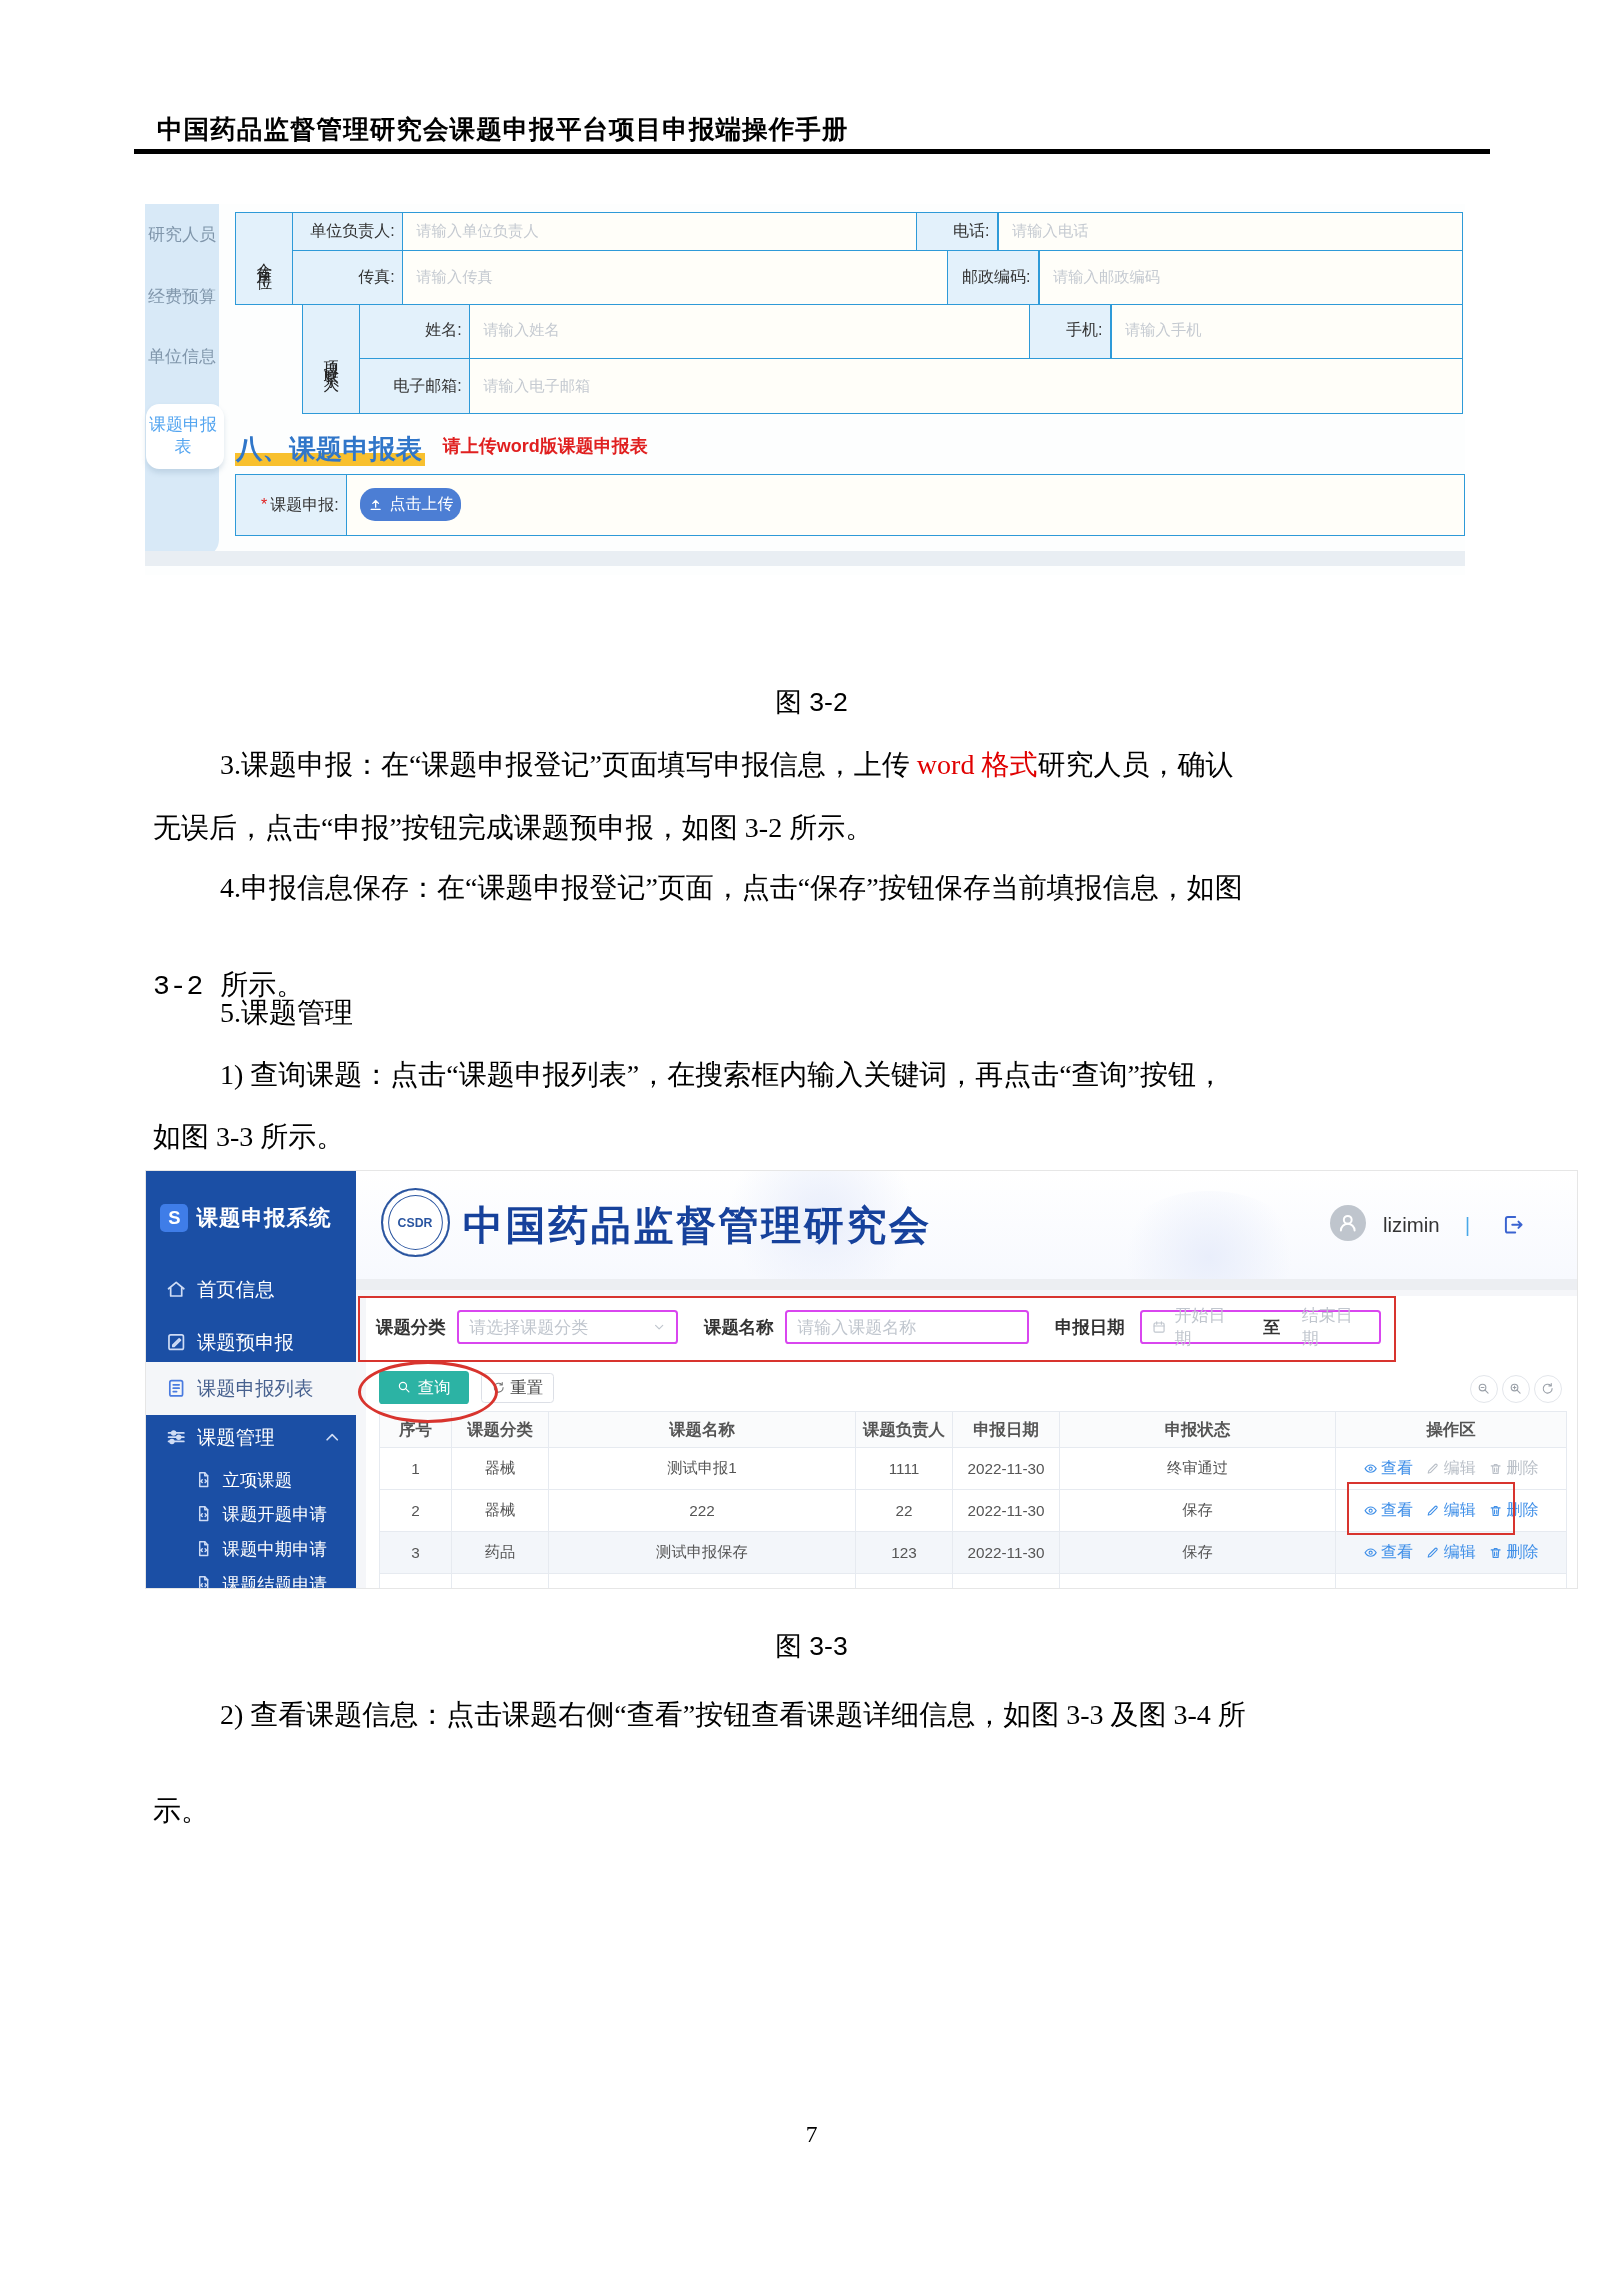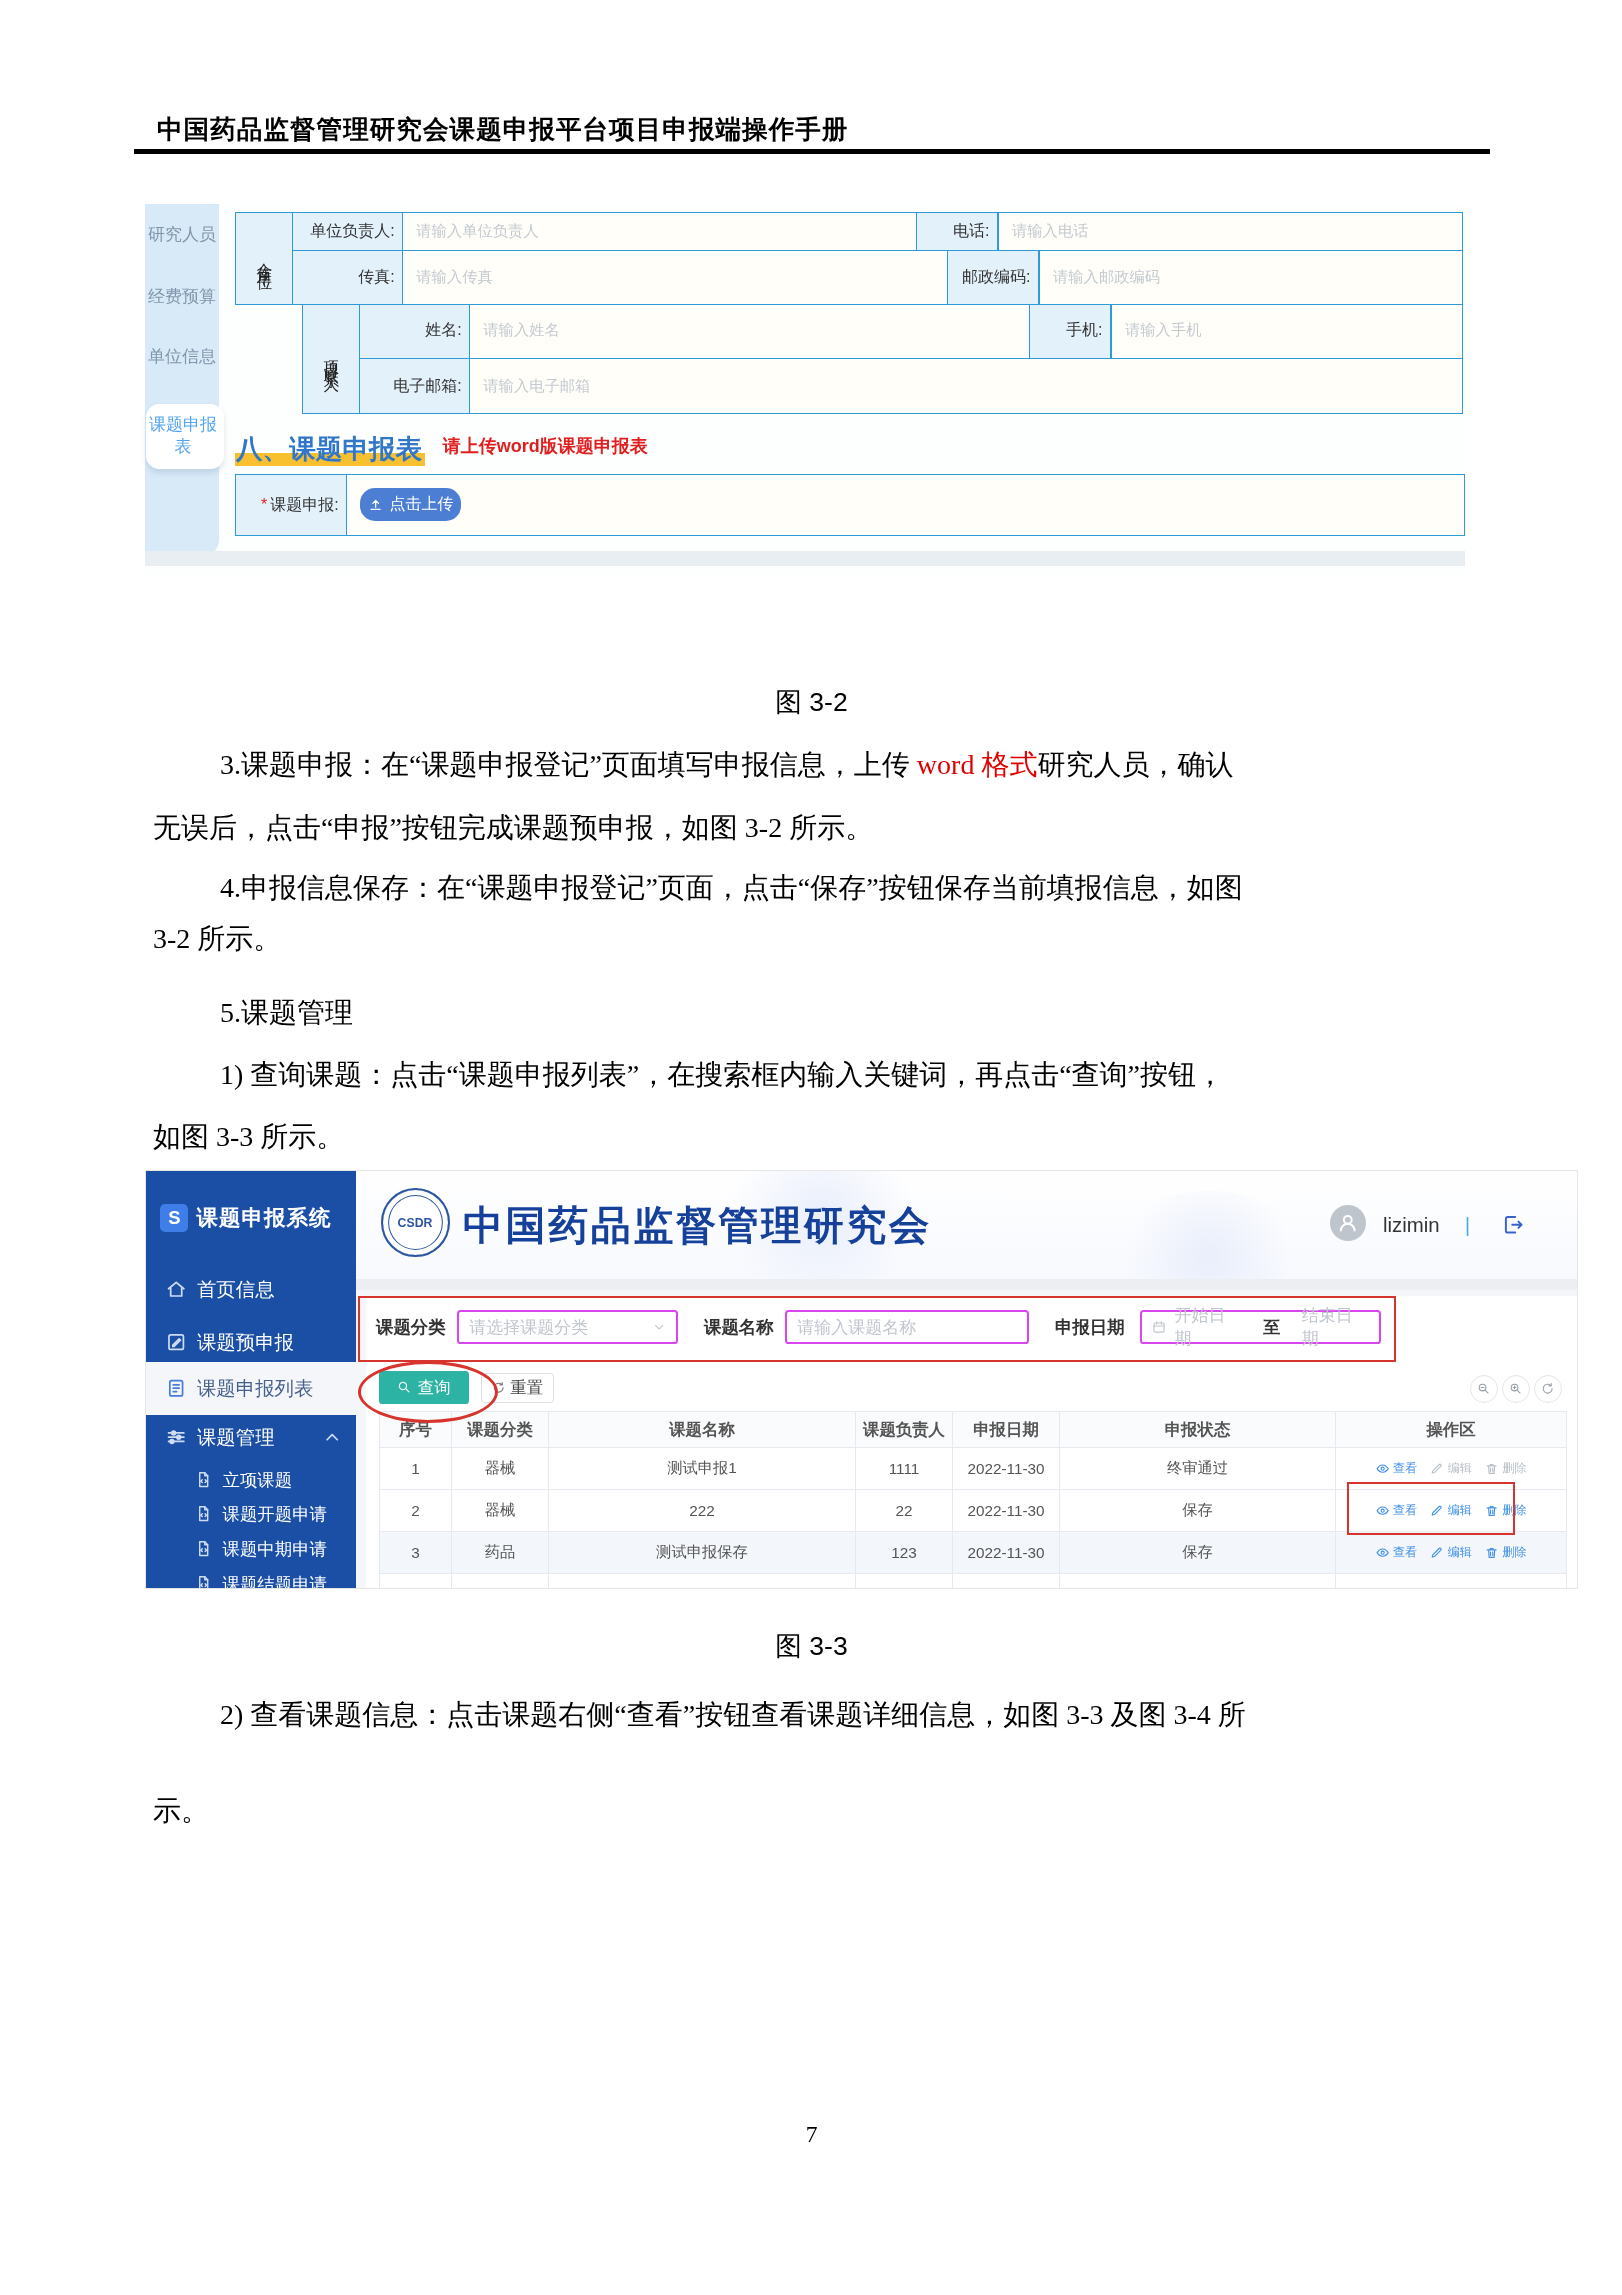--- a/index.html
+++ b/index.html
@@ -98,21 +98,21 @@
   .trow{display:flex;border-bottom:0.5px solid #e6eaf0;}
   .th{background:#fafbfc;font-weight:bold;color:#555;}
   .td,.thc{display:flex;align-items:center;justify-content:center;font-size:15.3px;color:#555;box-sizing:border-box;
            border-right:0.5px solid #e6eaf0;overflow:hidden;}
   .thc{font-size:16.4px;}
   .td:last-child,.thc:last-child{border-right:none;}
   .c0{width:72px;}.c1{width:97px;}.c2{width:307px;}.c3{width:97px;}.c4{width:107px;}.c5{width:276px;}.c6{width:230px;}
   .hh{height:35px;}.rh{height:41px;}
   .row-striped{background:#f3f6fa;}
   .acts{display:flex;gap:13.3px;}
-  .act{display:flex;align-items:center;gap:4.1px;font-size:12px;color:#3f8fe8;}
+  .act{display:flex;align-items:center;gap:4.1px;font-size:16px;color:#3f8fe8;}
   .act .ic{width:13.3px;height:13.3px;}
   .act.dis{color:#b9bfc7;}
 </style>
 </head>
 <body>
 
 <div class="page">
 
   <div class="abs doc-title serif">中国药品监督管理研究会课题申报平台项目申报端操作手册</div>
   <div class="abs doc-rule"></div>
@@ -183,21 +183,21 @@
     <div class="abs s1-strip"></div>
   </div>
 
   <div class="abs caption" style="top:684px;">图 3-2</div>
 
   <div class="abs bodyline serif" style="left:220px;top:746px;">
     <span>3.课题申报：在“课题申报登记”页面填写申报信息，上传 </span><span class="red-inline">word 格式</span><span>研究人员，确认</span>
   </div>
   <div class="abs bodyline serif" style="left:153px;top:809px;">无误后，点击“申报”按钮完成课题预申报，如图 3-2 所示。</div>
   <div class="abs bodyline serif" style="left:220px;top:869px;">4.申报信息保存：在“课题申报登记”页面，点击“保存”按钮保存当前填报信息，如图</div>
-  <div class="abs bodyline serif" style="left:153px;top:920px;">3-2 所示。</div>
+  <div class="abs bodyline serif" style="left:153px;top:966px;font-family:Liberation Mono, monospace;">3-2 所示。</div>
   <div class="abs bodyline serif" style="left:220px;top:994px;">5.课题管理</div>
   <div class="abs bodyline serif" style="left:220px;top:1056px;">1) 查询课题：点击“课题申报列表”，在搜索框内输入关键词，再点击“查询”按钮，</div>
   <div class="abs bodyline serif" style="left:153px;top:1118px;">如图 3-3 所示。</div>
 
   <div class="abs shot2">
 
     <div class="abs s2-side">
       <div class="abs s2-logo">
         <div class="s2-badge">S</div>
         <div class="s2-logo-name">课题申报系统</div>

